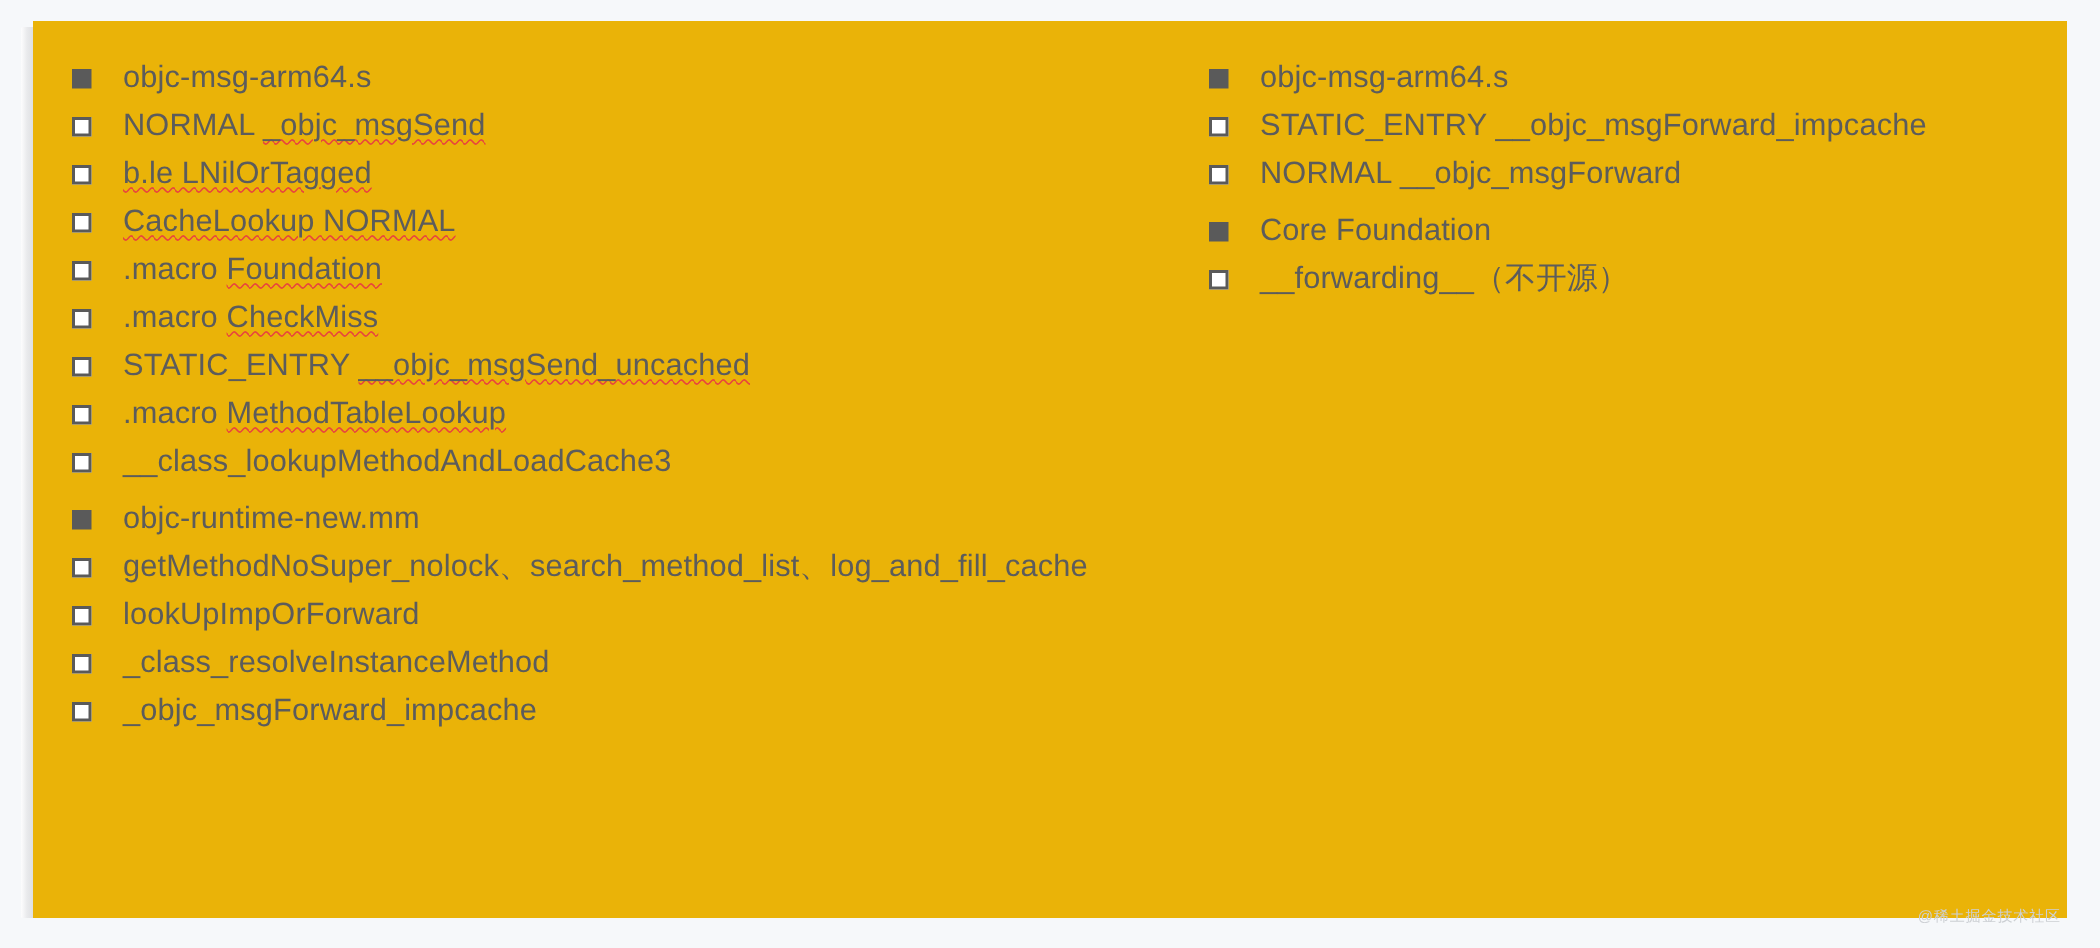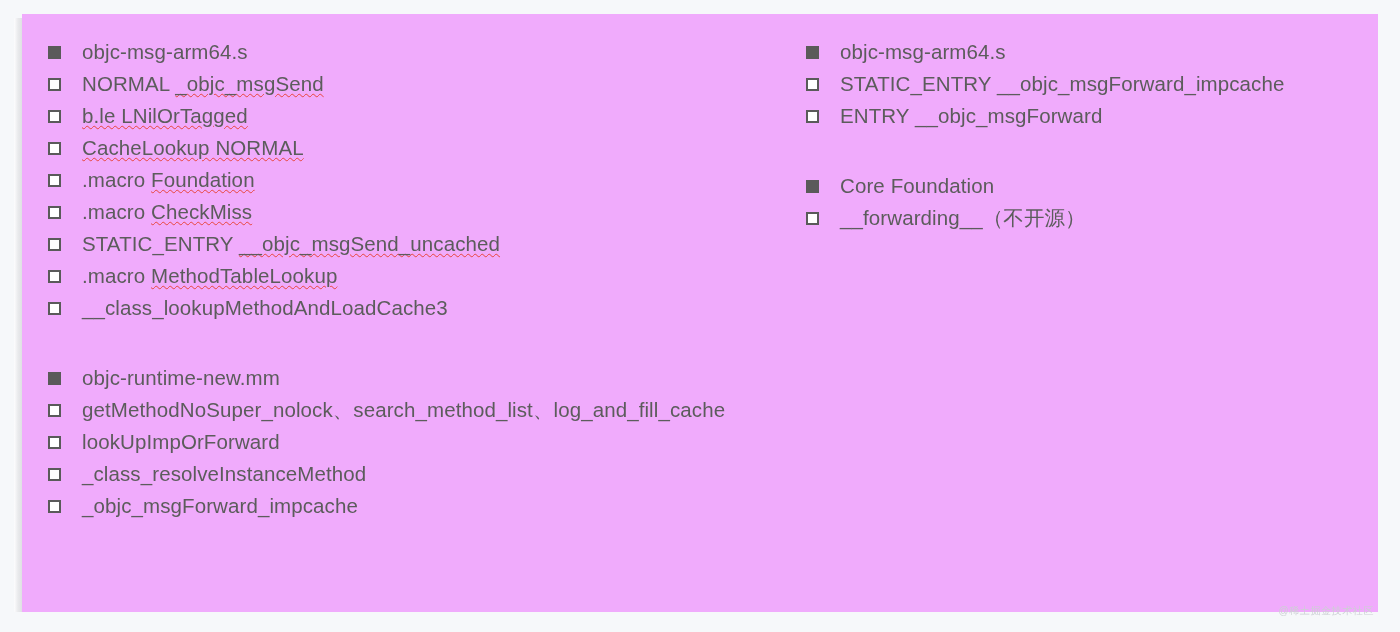--- a/index.html
+++ b/index.html
@@ -22,21 +22,21 @@
     box-sizing: border-box;
   }
 
   
   .card {
     position: absolute;
     left: 22px;
     top: 14px;
     width: 1356px;
     height: 598px;
-    background: #f0abfc;
+    background: #eab308;
     box-sizing: border-box;
   }
 
   
   .left-rail {
     position: absolute;
     left: 14px;
     top: 18px;
     width: 9px;
     height: 594px;
@@ -56,21 +56,21 @@
     position: absolute;
     top: 22px;
   }
   .col-left  { left: 26px;  width: 760px; }
   .col-right { left: 784px; width: 560px; }
 
   .group {
     margin: 0 0 0 0;
   }
   .group + .group {
-    margin-top: 38px;
+    margin-top: 6px;
   }
 
   .row {
     display: flex;
     align-items: flex-start;
     height: 32px;
     line-height: 32px;
     white-space: nowrap;
   }
 
@@ -242,21 +242,21 @@
             <div class="row">
               <span class="marker">
                 <span class="sq-hollow"></span>
               </span>
               <span class="label">STATIC_ENTRY __objc_msgForward_impcache</span>
             </div>
             <div class="row">
               <span class="marker">
                 <span class="sq-hollow"></span>
               </span>
-              <span class="label">ENTRY __objc_msgForward</span>
+              <span class="label">NORMAL __objc_msgForward</span>
             </div>
           </div>
           <div class="group">
             <div class="row heading">
               <span class="marker">
                 <span class="sq-filled"></span>
               </span>
               <span class="label">Core Foundation</span>
             </div>
             <div class="row">

